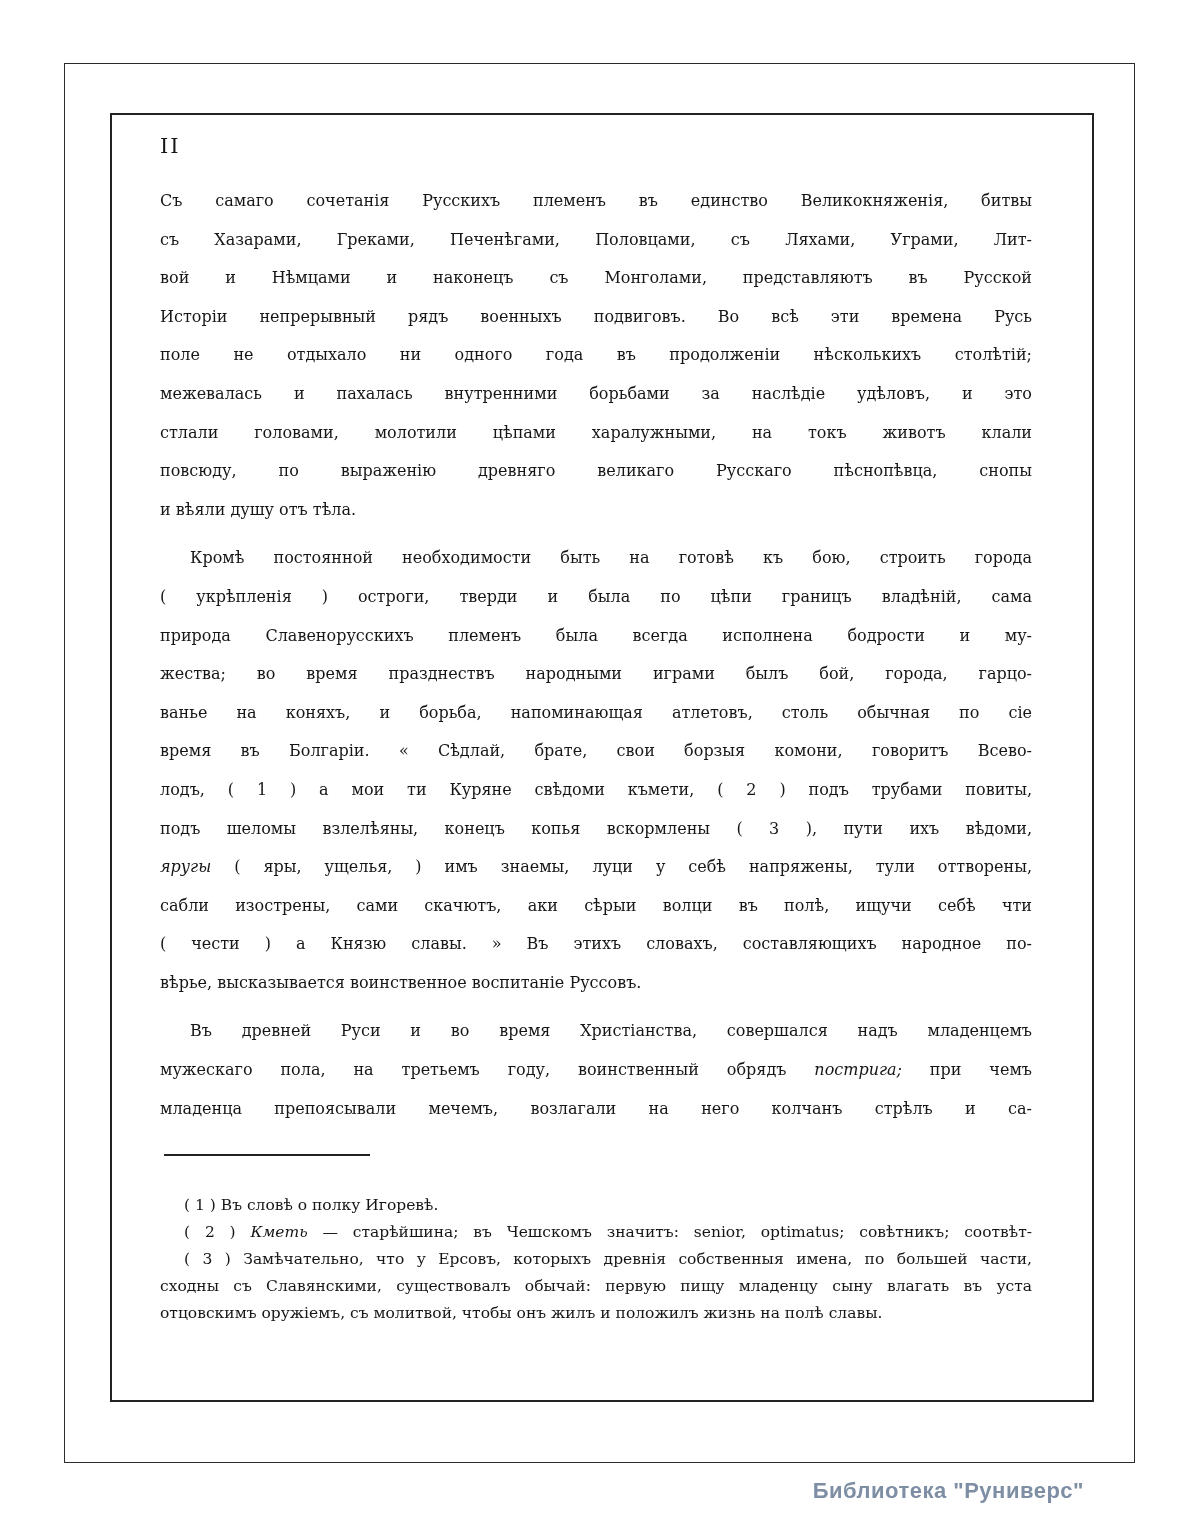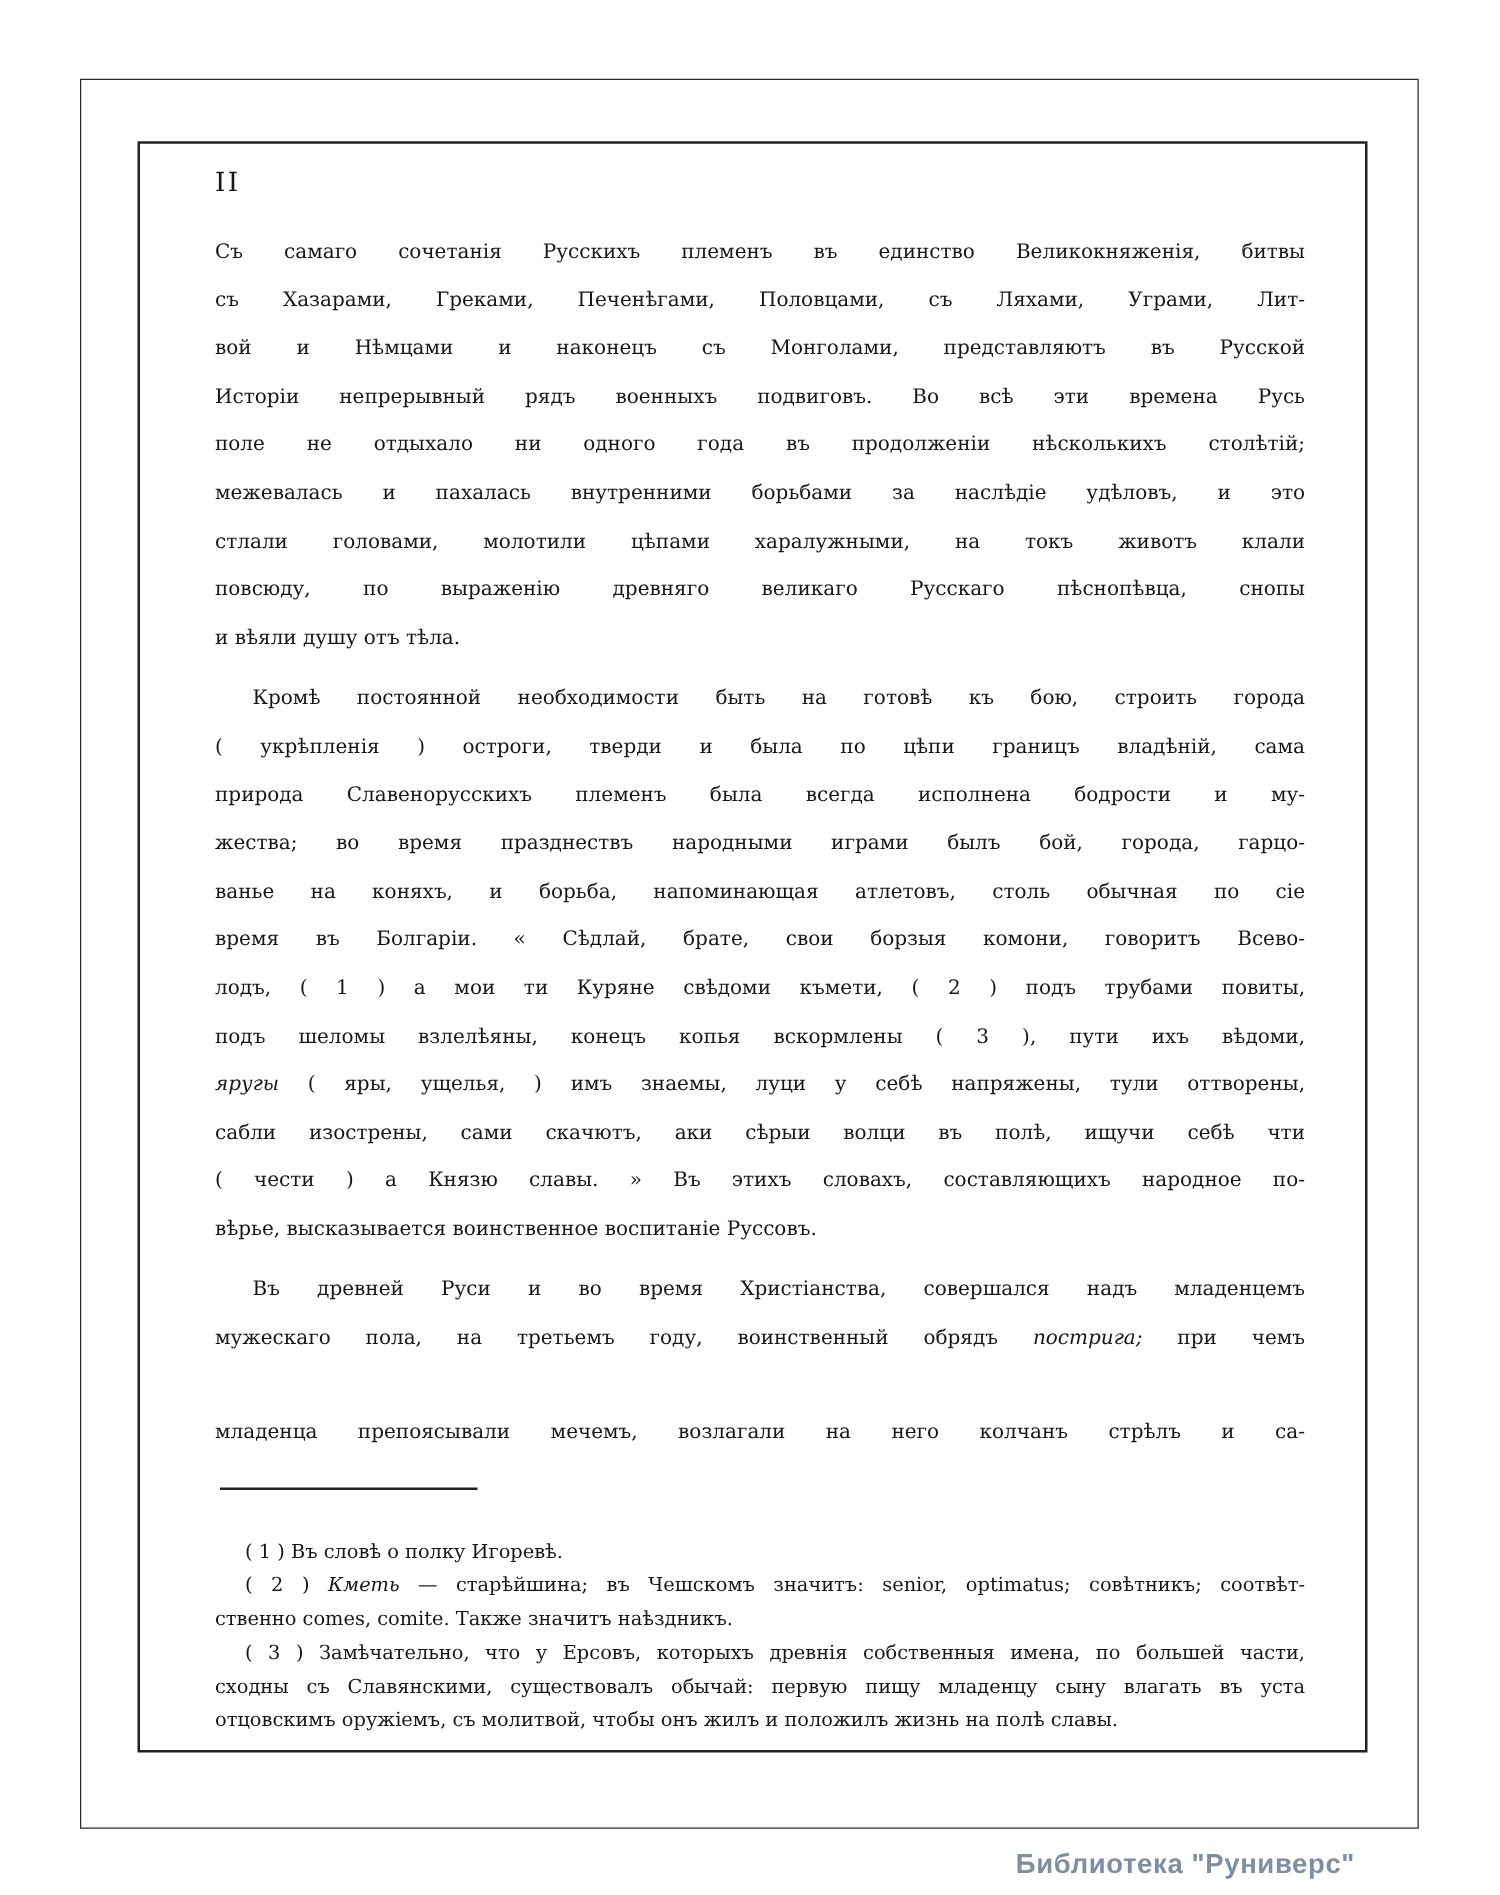--- a/index.html
+++ b/index.html
@@ -22,39 +22,39 @@
     border: 1px solid #2b2b2b;
   }
   .inner-frame {
     position: absolute;
     left: 110px; top: 113px;
     width: 980px; height: 1285px;
     border: 2px solid #222222;
   }
   .content {
     position: absolute;
-    left: 172px; top: 134px;
+    left: 160px; top: 134px;
     width: 872px;
   }
   .page-number {
     font-size: 21px;
     letter-spacing: 2px;
     margin-bottom: 24px;
   }
   .body-text {
     font-size: 16px;
     line-height: 38.6px;
   }
   .line {
     text-align: justify;
     text-align-last: justify;
     white-space: normal;
   }
   .line.last { text-align-last: left; }
-  .justify-last .line.last { text-align-last: justify; margin-top: 36px; }
+  .justify-last .line.last { text-align-last: justify; }
   .para + .para { margin-top: 10px; }
   .para.indent .line.first { padding-left: 30px; }
   .it { font-style: italic; }
   .fn-separator {
     width: 206px;
     height: 2px;
     background: #222222;
     margin: 26px 0 36px 4px;
   }
   .footnotes {
@@ -117,21 +117,20 @@
     </div>
 
     <div class="fn-separator"></div>
 
     <div class="footnotes">
       <div class="footnote">
           <div class="line first last"><span>( 1 ) Въ словѣ о полку Игоревѣ.</span></div>
         </div>
       <div class="footnote">
           <div class="line first"><span>( 2 ) </span><span class="it">Кметь</span><span> — старѣйшина; въ Чешскомъ значитъ: senior, optimatus; совѣтникъ; соотвѣт-</span></div>
-          <div class="line last"><span>ственно comes, comite. Также значитъ наѣздникъ.</span></div>
         </div>
       <div class="footnote">
           <div class="line first"><span>( 3 ) Замѣчательно, что у Ерсовъ, которыхъ древнія собственныя имена, по большей части,</span></div>
           <div class="line"><span>сходны съ Славянскими, существовалъ обычай: первую пищу младенцу сыну влагать въ уста</span></div>
           <div class="line last"><span>отцовскимъ оружіемъ, съ молитвой, чтобы онъ жилъ и положилъ жизнь на полѣ славы.</span></div>
         </div>
     </div>
   </div>
 
   <div class="watermark">Библиотека "Руниверс"</div>

